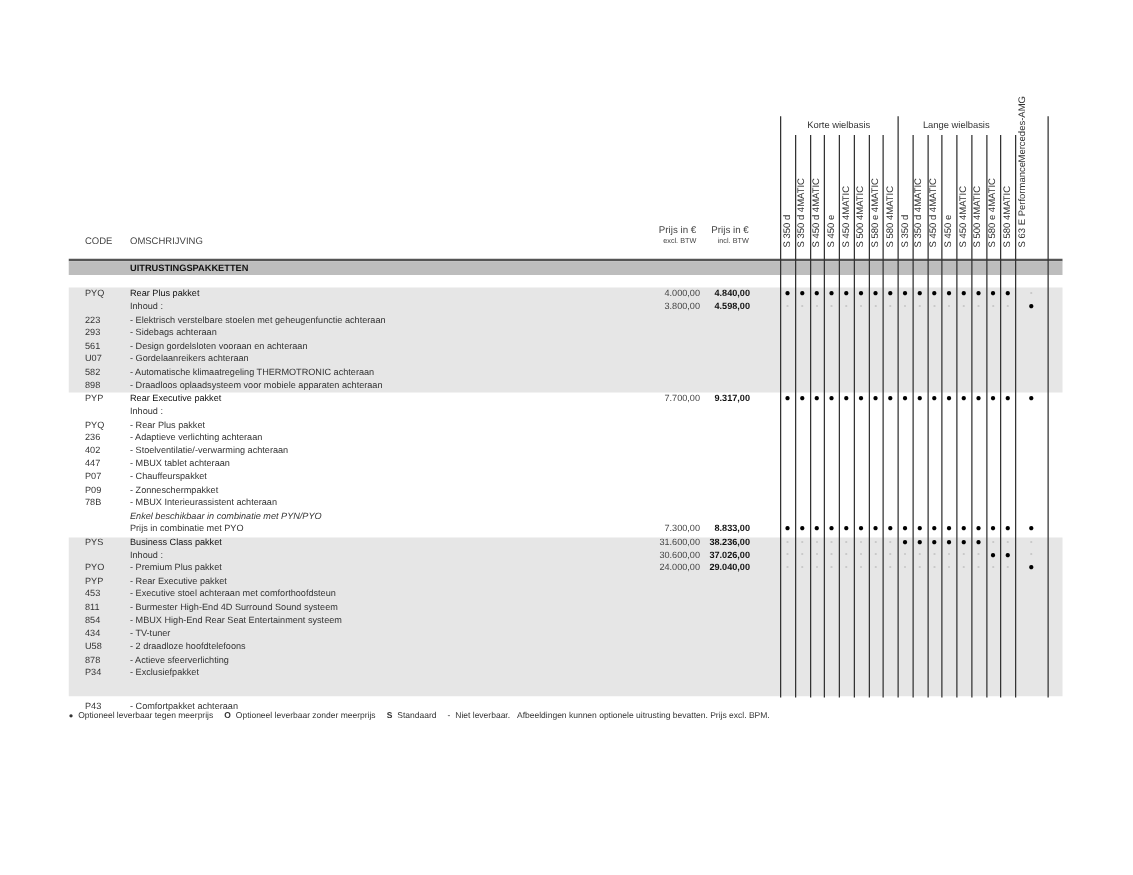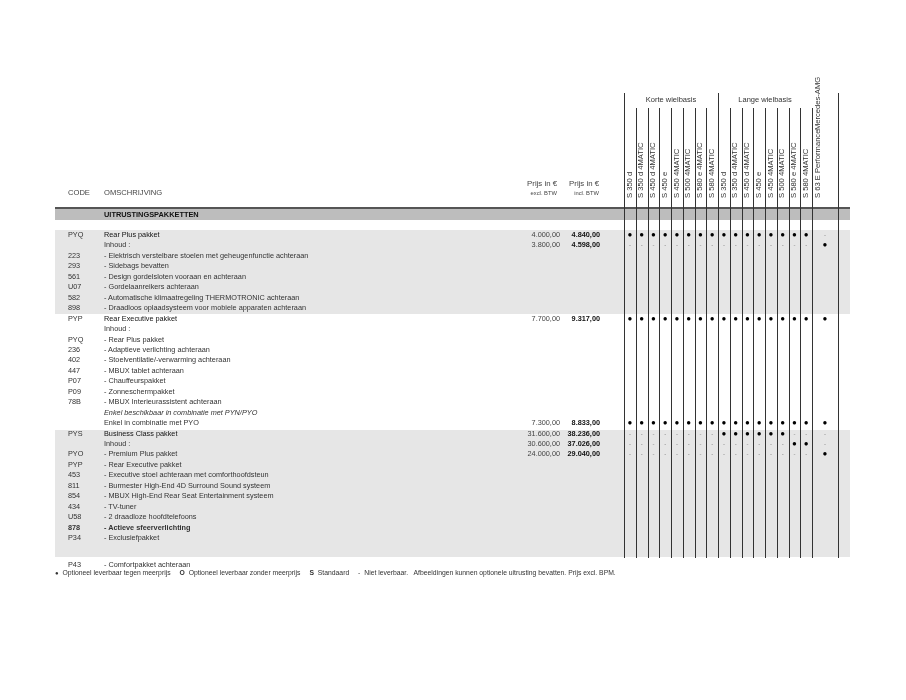--- a/index.html
+++ b/index.html
@@ -146,21 +146,21 @@
         <span class="mark dash" style="left: 788.5px;">-</span>
         <span class="mark dash" style="left: 800.25px;">-</span>
         <span class="mark dot" style="left: 819px;">●</span>
       </div>
       <div class="row" style="top: 250.9px;">
         <span class="code">223</span>
         <span class="desc">- Elektrisch verstelbare stoelen met geheugenfunctie achteraan</span>
       </div>
       <div class="row" style="top: 261.35px;">
         <span class="code">293</span>
-        <span class="desc">- Sidebags bevatten</span>
+        <span class="desc">- Sidebags achteraan</span>
       </div>
       <div class="row" style="top: 271.8px;">
         <span class="code">561</span>
         <span class="desc">- Design gordelsloten vooraan en achteraan</span>
       </div>
       <div class="row" style="top: 282.25px;">
         <span class="code">U07</span>
         <span class="desc">- Gordelaanreikers achteraan</span>
       </div>
       <div class="row" style="top: 292.7px;">
@@ -225,21 +225,21 @@
       <div class="row" style="top: 397.2px;">
         <span class="code">78B</span>
         <span class="desc">- MBUX Interieurassistent achteraan</span>
       </div>
       <div class="row" style="top: 407.65px;">
         <span class="code"></span>
         <span class="desc italic">Enkel beschikbaar in combinatie met PYN/PYO</span>
       </div>
       <div class="row" style="top: 418.1px;">
         <span class="code"></span>
-        <span class="desc">Enkel in combinatie met PYO</span>
+        <span class="desc">Prijs in combinatie met PYO</span>
         <span class="pex">7.300,00</span>
         <span class="pin">8.833,00</span>
         <span class="mark dot" style="left: 624px;">●</span>
         <span class="mark dot" style="left: 635.75px;">●</span>
         <span class="mark dot" style="left: 647.5px;">●</span>
         <span class="mark dot" style="left: 659.25px;">●</span>
         <span class="mark dot" style="left: 671px;">●</span>
         <span class="mark dot" style="left: 682.75px;">●</span>
         <span class="mark dot" style="left: 694.5px;">●</span>
         <span class="mark dot" style="left: 706.25px;">●</span>
@@ -339,21 +339,21 @@
         <span class="desc">- MBUX High-End Rear Seat Entertainment systeem</span>
       </div>
       <div class="row" style="top: 501.7px;">
         <span class="code">434</span>
         <span class="desc">- TV-tuner</span>
       </div>
       <div class="row" style="top: 512.15px;">
         <span class="code">U58</span>
         <span class="desc">- 2 draadloze hoofdtelefoons</span>
       </div>
-      <div class="row" style="top: 522.6px; font-weight: bold;">
+      <div class="row" style="top: 522.6px;">
         <span class="code">878</span>
         <span class="desc">- Actieve sfeerverlichting</span>
       </div>
       <div class="row" style="top: 533.05px;">
         <span class="code">P34</span>
         <span class="desc">- Exclusiefpakket</span>
       </div>
       <div class="row" style="top: 560px; padding-left: 24px;">
         <span class="code">P43</span>
         <span class="desc">- Comfortpakket achteraan</span>

